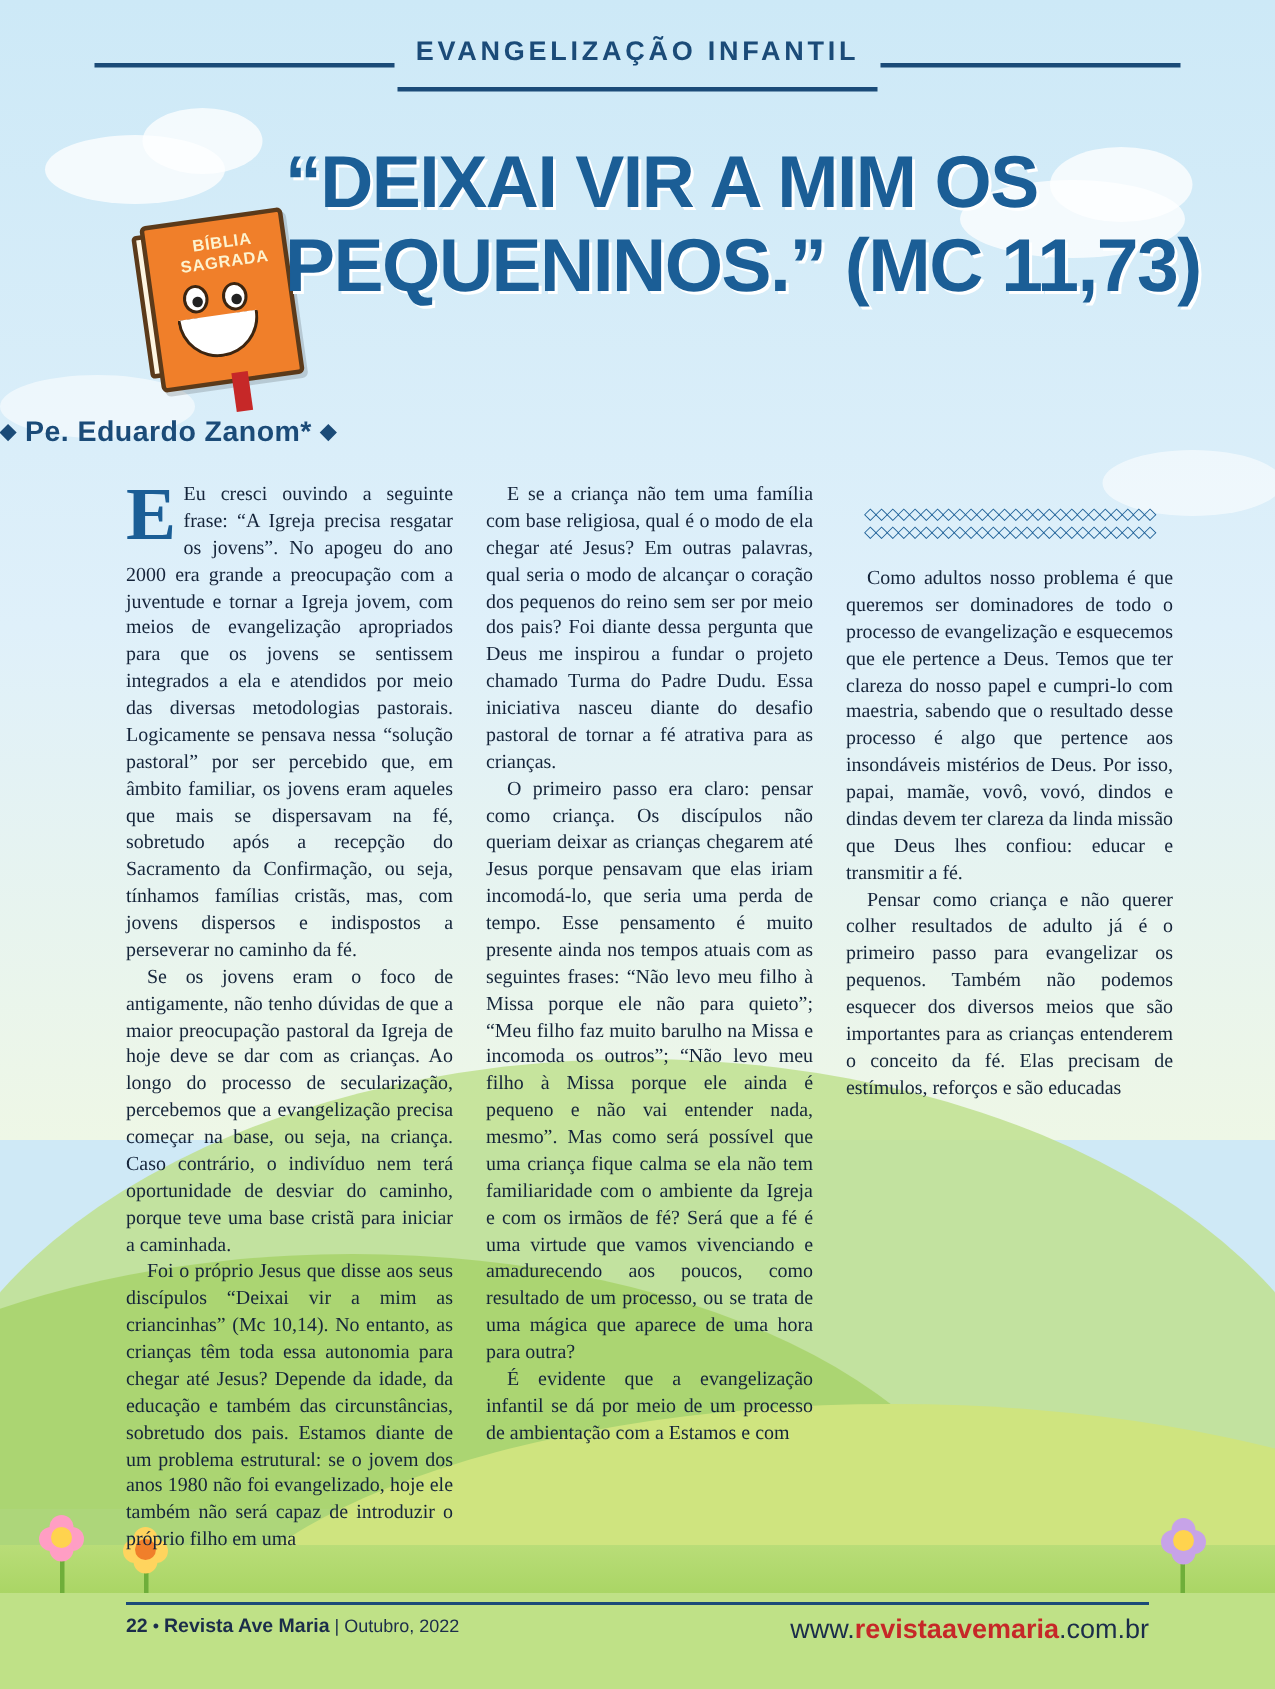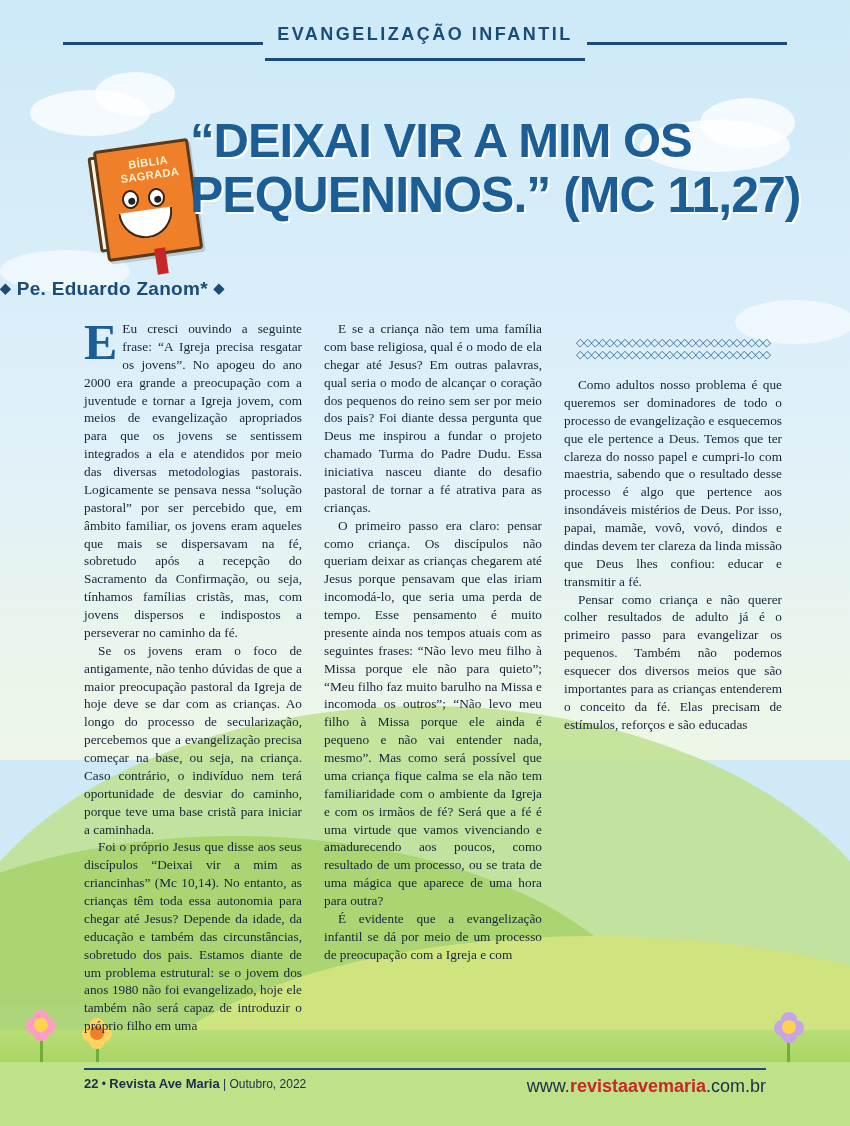--- a/index.html
+++ b/index.html
@@ -66,21 +66,21 @@
   .headline {
     position:absolute; left:190px; top:20px; right:20px;
     font-family:"Liberation Sans", sans-serif;
     font-weight:bold;
     font-size:49px;
     line-height:1.02;
     color:#1b5e96;
     letter-spacing:-1px;
     text-shadow:2px 2px 0 #ffffff;
   }
-  .headline span { display:block;margin-top:18px; }
+  .headline span { display:block; }
   .headline .l2 { font-size:50px; margin-top:4px; }
 
   
   .book { position:absolute; left:92px; top:66px; width:120px; height:120px; }
   .book .cover {
     position:absolute; left:8px; top:0; width:96px; height:112px;
     background:#f07f2a; border:3px solid #5b3a1a; border-radius:4px;
     transform:rotate(-8deg);
     box-shadow:2px 3px 0 rgba(0,0,0,.15);
   }
@@ -262,21 +262,21 @@
       </div>
     <div class="eye r">
         <i></i>
       </div>
     <div class="smile"></div>
     <div class="mark"></div>
   </div>
 
   <div class="headline">
     <span class="l1">“DEIXAI VIR A MIM OS</span>
-    <span class="l2">PEQUENINOS.” (MC 11,27)</span>
+    <span class="l2">PEQUENINOS.” (MC 11,73)</span>
   </div>
 </div>
 
 <div class="byline">
   <span class="dia">◆</span>
   <span>Pe. Eduardo Zanom*</span>
   <span class="dia">◆</span>
 </div>
 
 <div class="columns">
@@ -285,21 +285,21 @@
     <p class="first">
       <span class="dropcap">E</span><span>Eu cresci ouvindo a seguinte frase: “A Igreja precisa resgatar os jovens”. No apogeu do ano 2000 era grande a preocupação com a juventude e tornar a Igreja jovem, com meios de evangelização apropriados para que os jovens se sentissem integrados a ela e atendidos por meio das diversas metodologias pastorais. Logicamente se pensava nessa “solução pastoral” por ser percebido que, em âmbito familiar, os jovens eram aqueles que mais se dispersavam na fé, sobretudo após a recepção do Sacramento da Confirmação, ou seja, tínhamos famílias cristãs, mas, com jovens dispersos e indispostos a perseverar no caminho da fé.</span>
     </p>
     <p>Se os jovens eram o foco de antigamente, não tenho dúvidas de que a maior preocupação pastoral da Igreja de hoje deve se dar com as crianças. Ao longo do processo de secularização, percebemos que a evangelização precisa começar na base, ou seja, na criança. Caso contrário, o indivíduo nem terá oportunidade de desviar do caminho, porque teve uma base cristã para iniciar a caminhada.</p>
     <p>Foi o próprio Jesus que disse aos seus discípulos “Deixai vir a mim as criancinhas” (Mc 10,14). No entanto, as crianças têm toda essa autonomia para chegar até Jesus? Depende da idade, da educação e também das circunstâncias, sobretudo dos pais. Estamos diante de um problema estrutural: se o jovem dos anos 1980 não foi evangelizado, hoje ele também não será capaz de introduzir o próprio filho em uma</p>
   </div>
 
   <div class="col">
     <p>E se a criança não tem uma família com base religiosa, qual é o modo de ela chegar até Jesus? Em outras palavras, qual seria o modo de alcançar o coração dos pequenos do reino sem ser por meio dos pais? Foi diante dessa pergunta que Deus me inspirou a fundar o projeto chamado Turma do Padre Dudu. Essa iniciativa nasceu diante do desafio pastoral de tornar a fé atrativa para as crianças.</p>
     <p>O primeiro passo era claro: pensar como criança. Os discípulos não queriam deixar as crianças chegarem até Jesus porque pensavam que elas iriam incomodá-lo, que seria uma perda de tempo. Esse pensamento é muito presente ainda nos tempos atuais com as seguintes frases: “Não levo meu filho à Missa porque ele não para quieto”; “Meu filho faz muito barulho na Missa e incomoda os outros”; “Não levo meu filho à Missa porque ele ainda é pequeno e não vai entender nada, mesmo”. Mas como será possível que uma criança fique calma se ela não tem familiaridade com o ambiente da Igreja e com os irmãos de fé? Será que a fé é uma virtude que vamos vivenciando e amadurecendo aos poucos, como resultado de um processo, ou se trata de uma mágica que aparece de uma hora para outra?</p>
-    <p>É evidente que a evangelização infantil se dá por meio de um processo de preocupação com a Igreja e com</p>
+    <p>É evidente que a evangelização infantil se dá por meio de um processo de ambientação com a Estamos e com</p>
   </div>
 
   <div class="col">
 
     <div class="pull">
       <div class="zig">◇◇◇◇◇◇◇◇◇◇◇◇◇◇◇◇◇◇◇◇◇◇◇◇◇◇</div>
       <div class="zig">◇◇◇◇◇◇◇◇◇◇◇◇◇◇◇◇◇◇◇◇◇◇◇◇◇◇</div>
     </div>
 
     <p>Como adultos nosso problema é que queremos ser dominadores de todo o processo de evangelização e esquecemos que ele pertence a Deus. Temos que ter clareza do nosso papel e cumpri-lo com maestria, sabendo que o resultado desse processo é algo que pertence aos insondáveis mistérios de Deus. Por isso, papai, mamãe, vovô, vovó, dindos e dindas devem ter clareza da linda missão que Deus lhes confiou: educar e transmitir a fé.</p>

